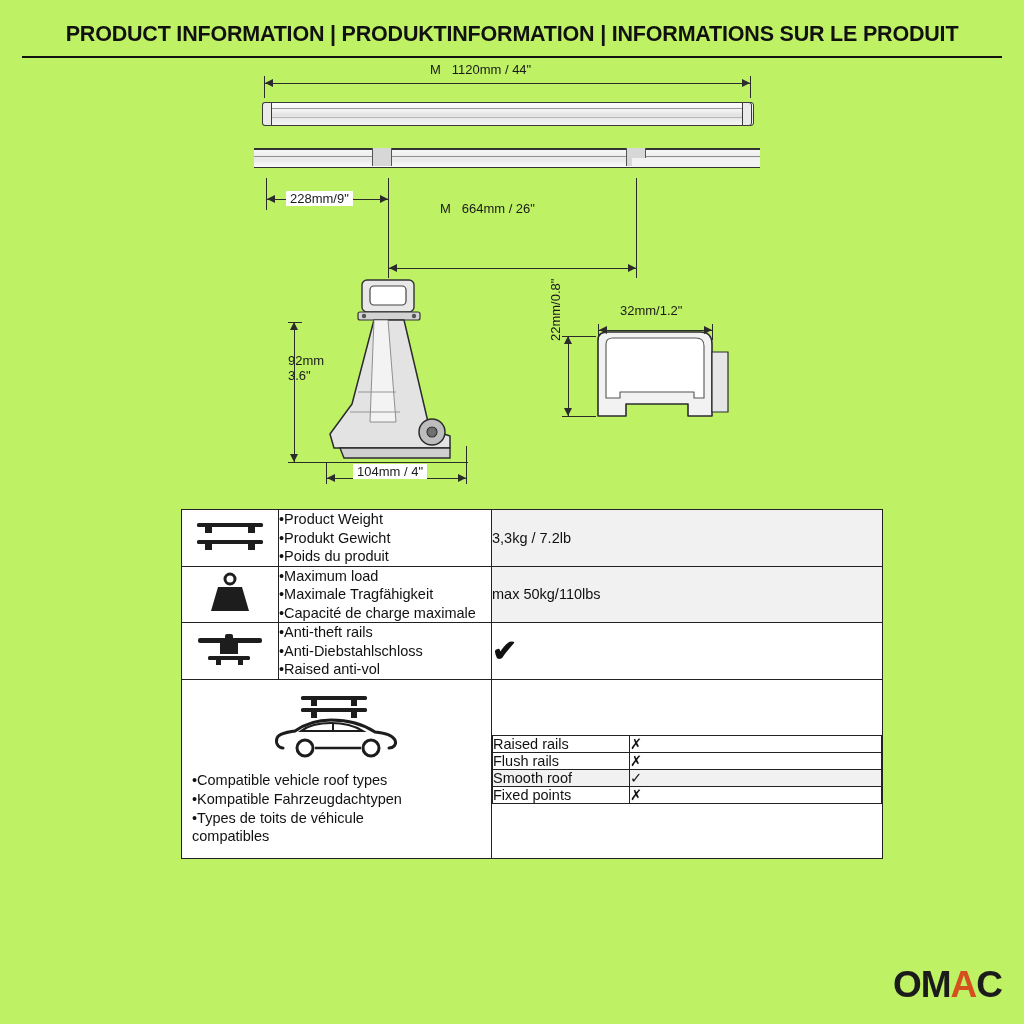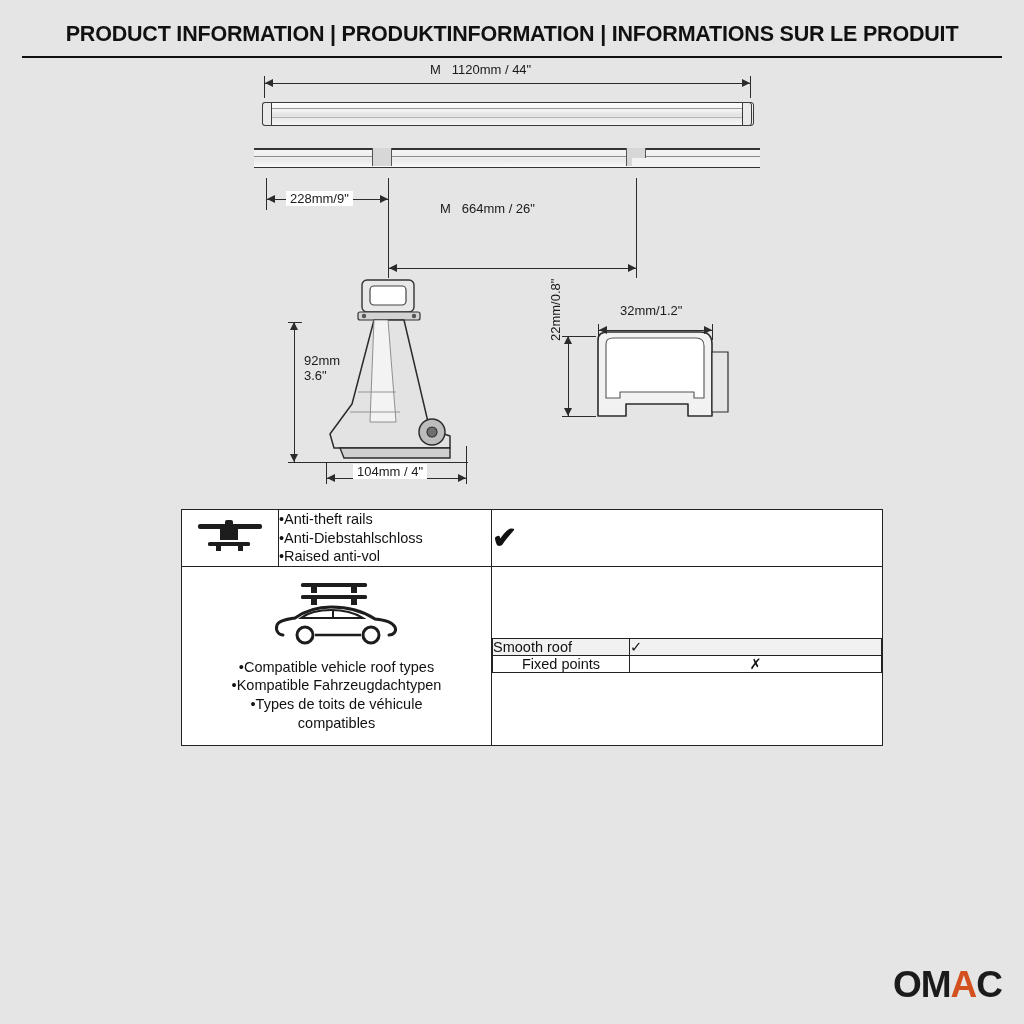--- a/index.html
+++ b/index.html
@@ -8,21 +8,21 @@
     background: #ffffff;
   }
   body {
     font-family: "Liberation Sans", sans-serif;
     color: #1a1a1a;
   }
   #page {
     position: relative;
     width: 1024px;
     height: 1024px;
-    background: #e5e5e5;
+    background: #bef264;
     overflow: hidden;
   }
   
   #header-title {
     position: absolute;
     top: 22px;
     left: 0;
     width: 1024px;
     text-align: center;
     font-size: 21.5px;
@@ -171,21 +171,21 @@
   .shade { background: #f1f1f1; }
   .sub-table {
     width: 100%;
     border-collapse: collapse;
   }
   .sub-table td {
     border: 0;
     border-bottom: 1.5px solid #222;
     font-size: 14.5px;
   }
-  .sub-table tr:last-child td { border-bottom: 0; text-align: center; }
+  .sub-table tr:last-child td { border-bottom: 0; }
   .sub-name {
     width: 136px;
     padding: 13px 0 13px 12px;
     border-right: 1.5px solid #222 !important;
   }
   .sub-mark {
     padding: 13px 0 13px 12px;
     font-size: 14px;
   }
   .mark-check { font-size: 17px; }
@@ -274,21 +274,21 @@
 
     <path d="M58 120 L96 120" stroke="#8c8c8c" stroke-width="0.9"></path>
     <path d="M50 140 L100 140" stroke="#8c8c8c" stroke-width="0.9"></path>
   </svg>
 
   <div class="vline" style="left:294px; top:322px; height:140px;"></div>
   <div class="arrow-u" style="left:290px; top:322px;"></div>
   <div class="arrow-d" style="left:290px; top:454px;"></div>
   <div class="hline" style="left:288px; top:322px; width:14px;"></div>
   <div class="hline" style="left:288px; top:462px; width:180px;"></div>
-  <div class="dim-text" style="left:304px; top:354px; line-height:1.15;">
+  <div class="dim-text" style="left:288px; top:354px; line-height:1.15;">
     <div>92mm</div>
     <div>3.6"</div>
   </div>
 
   <div class="vline" style="left:326px; top:462px; height:22px;"></div>
   <div class="vline" style="left:466px; top:446px; height:38px;"></div>
   <div class="hline" style="left:326px; top:478px; width:140px;"></div>
   <div class="arrow-l" style="left:327px; top:474px;"></div>
   <div class="arrow-r" style="left:458px; top:474px;"></div>
   <div class="dim-text" style="left:353px; top:464px; background:#fff; padding:0 4px;">104mm / 4"</div>
@@ -309,22 +309,54 @@
   <div class="vline" style="left:568px; top:336px; height:80px;"></div>
   <div class="arrow-u" style="left:564px; top:336px;"></div>
   <div class="arrow-d" style="left:564px; top:408px;"></div>
   <div class="hline" style="left:562px; top:336px; width:34px;"></div>
   <div class="hline" style="left:562px; top:416px; width:34px;"></div>
   <div class="dim-text" style="left:548px; top:341px; transform:rotate(-90deg); transform-origin:left top; width:80px;">22mm/0.8"</div>
 
   <table id="spec-table">
     <tbody>
 
-
-
+      <tr>
+        <td class="icon-cell">
+          <svg width="74" height="38" viewBox="0 0 74 38">
+            <rect x="4" y="6" width="66" height="4" rx="1.5" fill="#1d1d1d"></rect>
+            <rect x="12" y="10" width="7" height="6" fill="#1d1d1d"></rect>
+            <rect x="55" y="10" width="7" height="6" fill="#1d1d1d"></rect>
+            <rect x="4" y="23" width="66" height="4" rx="1.5" fill="#1d1d1d"></rect>
+            <rect x="12" y="27" width="7" height="6" fill="#1d1d1d"></rect>
+            <rect x="55" y="27" width="7" height="6" fill="#1d1d1d"></rect>
+          </svg>
+        </td>
+        <td class="label-cell">
+          <div>•Product Weight</div>
+          <div>•Produkt Gewicht</div>
+          <div>•Poids du produit</div>
+        </td>
+        <td class="value-cell shade">3,3kg / 7.2lb</td>
+      </tr>
+
+
+      <tr>
+        <td class="icon-cell">
+          <svg width="50" height="44" viewBox="0 0 50 44">
+            <circle cx="25" cy="8" r="5" fill="none" stroke="#1d1d1d" stroke-width="3"></circle>
+            <path d="M13 16 L37 16 L44 40 L6 40 Z" fill="#1d1d1d"></path>
+          </svg>
+        </td>
+        <td class="label-cell">
+          <div class="nowrap">•Maximum load</div>
+          <div class="nowrap">•Maximale Tragfähigkeit</div>
+          <div class="nowrap">•Capacité de charge maximale</div>
+        </td>
+        <td class="value-cell shade">max 50kg/110lbs</td>
+      </tr>
 
       <tr>
         <td class="icon-cell">
           <svg width="72" height="40" viewBox="0 0 72 40">
             <rect x="4" y="8" width="64" height="5" rx="2" fill="#1d1d1d"></rect>
             <rect x="26" y="13" width="18" height="11" fill="#1d1d1d"></rect>
             <rect x="31" y="4" width="8" height="6" rx="2" fill="#1d1d1d"></rect>
             <rect x="14" y="26" width="42" height="4" rx="1.5" fill="#1d1d1d"></rect>
             <rect x="22" y="30" width="5" height="5" fill="#1d1d1d"></rect>
             <rect x="44" y="30" width="5" height="5" fill="#1d1d1d"></rect>
@@ -334,21 +366,21 @@
           <div>•Anti-theft rails</div>
           <div>•Anti-Diebstahlschloss</div>
           <div>•Raised anti-vol</div>
         </td>
         <td class="value-cell">
           <span class="big-check">✔</span>
         </td>
       </tr>
 
       <tr>
-        <td colspan="2" style="padding:0;text-align:center;">
+        <td colspan="2" style="padding:0;">
           <div style="padding:10px 10px 12px 10px;">
             <div style="text-align:center;">
               <svg width="140" height="74" viewBox="0 0 140 74">
                 <rect x="34" y="6" width="66" height="4" rx="1.6" fill="#1d1d1d"></rect>
                 <rect x="44" y="10" width="6" height="6" fill="#1d1d1d"></rect>
                 <rect x="84" y="10" width="6" height="6" fill="#1d1d1d"></rect>
                 <rect x="34" y="18" width="66" height="4" rx="1.6" fill="#1d1d1d"></rect>
                 <rect x="44" y="22" width="6" height="6" fill="#1d1d1d"></rect>
                 <rect x="84" y="22" width="6" height="6" fill="#1d1d1d"></rect>
                 <path d="M16 58 C12 58, 8 54, 10 48 C12 43, 22 42, 28 41 C38 34, 48 30, 64 30 C82 30, 96 34, 108 42 C118 43, 126 46, 128 50 C130 55, 126 58, 122 58" fill="none" stroke="#1d1d1d" stroke-width="3" stroke-linecap="round"></path>
@@ -363,20 +395,28 @@
               <div>•Compatible vehicle roof types</div>
               <div>•Kompatible Fahrzeugdachtypen</div>
               <div>•Types de toits de véhicule</div>
               <div>compatibles</div>
             </div>
           </div>
         </td>
         <td style="padding:0;">
           <table class="sub-table">
             <tbody>
+              <tr>
+                <td class="sub-name">Raised rails</td>
+                <td class="sub-mark mark-x">✗</td>
+              </tr>
+              <tr>
+                <td class="sub-name">Flush rails</td>
+                <td class="sub-mark mark-x">✗</td>
+              </tr>
               <tr class="shade">
                 <td class="sub-name shade">Smooth roof</td>
                 <td class="sub-mark mark-check shade">✓</td>
               </tr>
               <tr>
                 <td class="sub-name">Fixed points</td>
                 <td class="sub-mark mark-x">✗</td>
               </tr>
             </tbody>
           </table>

